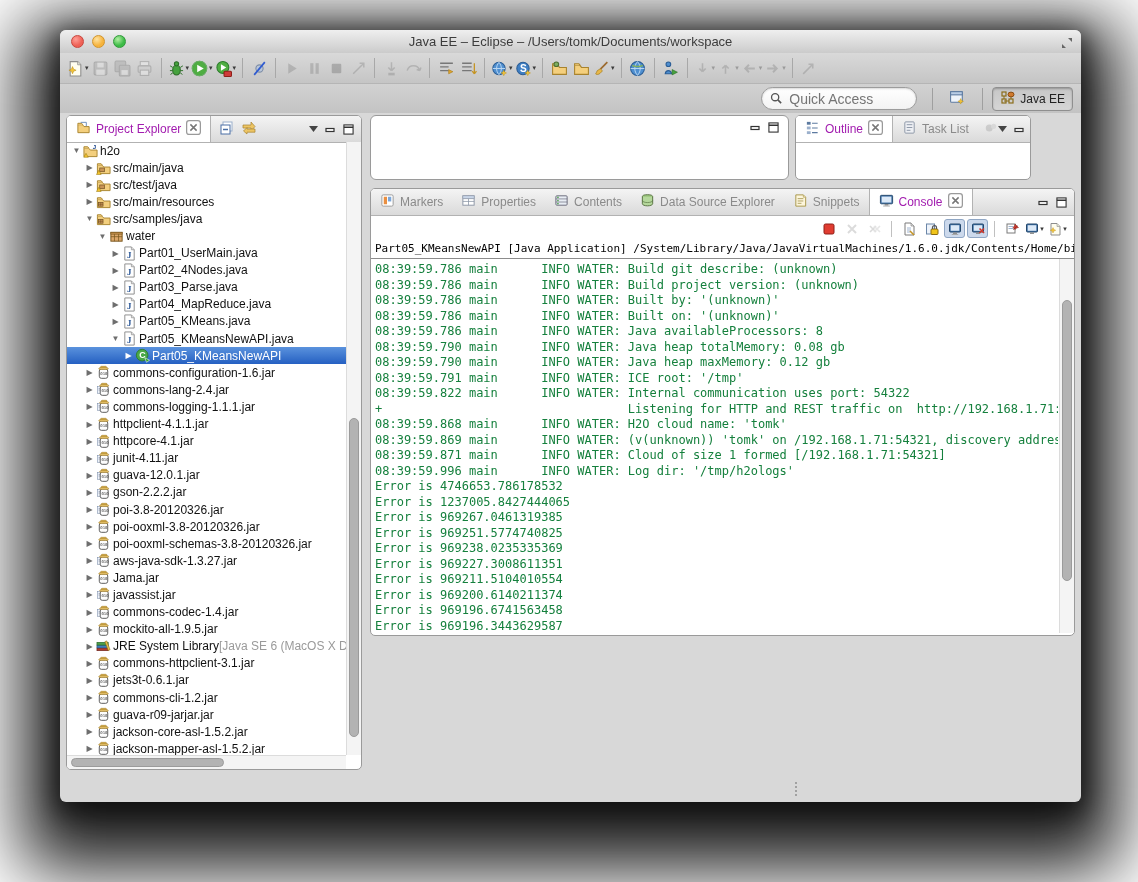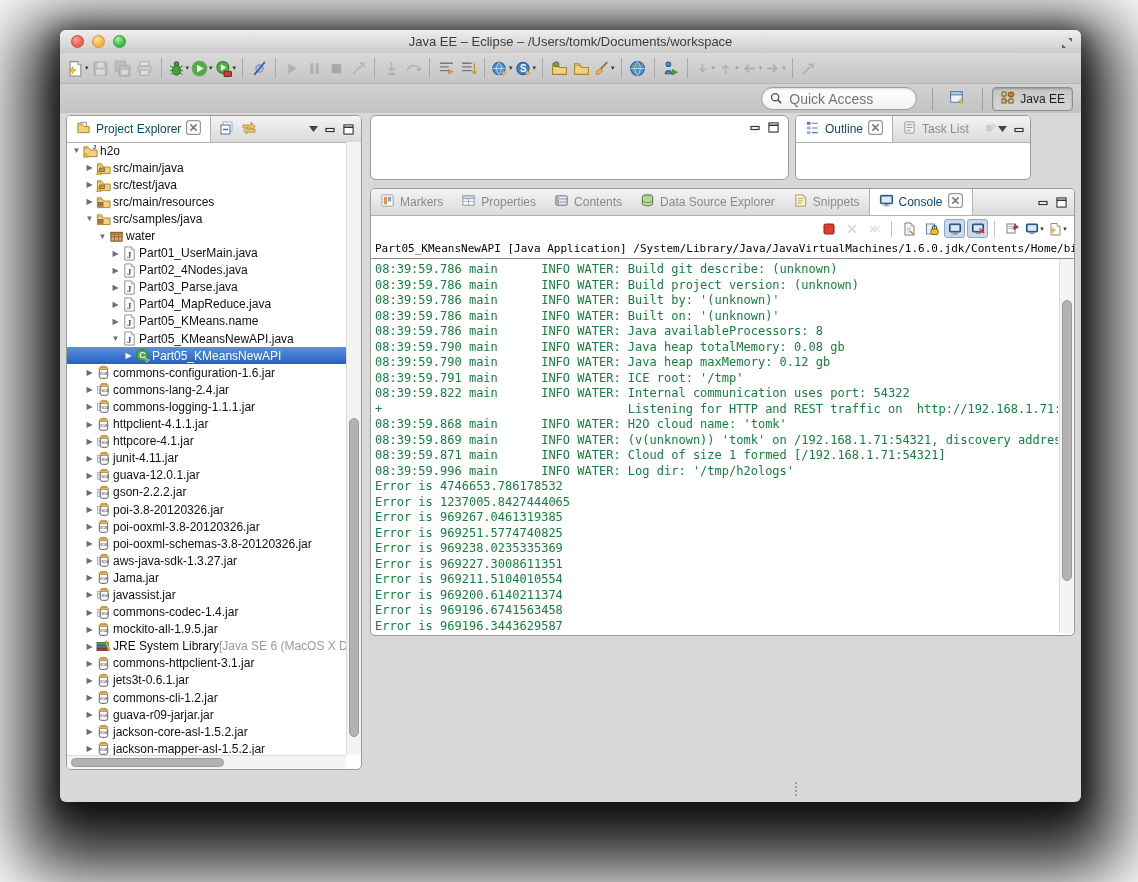--- a/index.html
+++ b/index.html
@@ -30,21 +30,21 @@
     border:1px solid #9c9c9c;border-radius:12px;height:21px;width:138px;padding:0 8px;gap:5px;box-shadow:inset 0 1px 2px rgba(0,0,0,.15);}
   .qa input{border:none;outline:none;background:transparent;font-size:14px;width:100%;color:#444;font-family:"Liberation Sans",sans-serif;}
   .persp{display:flex;align-items:center;margin-left:12px;gap:6px;}
   .vline{width:1px;height:22px;background:#9f9f9f;margin:0 3px;}
   .pbtn{display:flex;align-items:center;gap:4px;height:22px;padding:0 7px;border-radius:4px;font-size:12px;color:#222;}
   .pbtn.active{background:linear-gradient(#c6c6c6,#d6d6d6);border:1px solid #8f8f8f;box-shadow:inset 0 1px 2px rgba(0,0,0,.25);}
   
   .panel{position:absolute;background:#fff;border:1px solid #9a9a9a;border-radius:5px;overflow:hidden;box-sizing:border-box;}
   .tabs{height:26px;background:linear-gradient(#f4f4f4,#dadada);border-bottom:1px solid #b2b2b2;display:flex;align-items:center;font-size:12px;}
   .tab{display:flex;align-items:center;gap:5px;height:26px;padding:0 9px;color:#8a8a8a;white-space:nowrap;}
-  .tab.active{background:#fff;color:#0c4a6e;border-right:1px solid #b2b2b2;}
+  .tab.active{background:#fff;color:#a21caf;border-right:1px solid #b2b2b2;}
   .tab.active.edge{border-left:1px solid #b2b2b2;}
   .tab svg{width:15px;height:15px;}
   .viewctl{margin-left:auto;display:flex;align-items:center;gap:7px;padding-right:7px;}
   .viewctl svg{display:block;}
   
   .tree{position:absolute;left:0;top:26px;right:0;bottom:14px;overflow:hidden;font-size:12px;}
   .trow{height:17.1px;display:flex;align-items:center;white-space:nowrap;color:#111;}
   .trow .arr{width:13px;text-align:center;font-size:8px;color:#6e6e6e;flex:none;}
   .trow .ticon{width:17px;height:16px;flex:none;display:flex;align-items:center;}
   .trow .ticon svg{width:15px;height:15px;}
@@ -480,21 +480,21 @@
         </div>
         <div class="trow" style="padding-left: 42px;">
           <span class="arr">▶</span>
           <span class="ticon">
             <svg viewBox="0 0 16 16">
               <path d="M3 1h7l3 3v11H3z" fill="#fff" stroke="#8b8b8b"></path>
               <path d="M10 1v3h3" fill="#dcdcdc" stroke="#8b8b8b" stroke-width=".7"></path>
               <text x="5.3" y="12.3" font-size="9.5" font-weight="bold" fill="#2b5797" font-family="serif">J</text>
             </svg>
           </span>
-          <span class="tlabel">Part05_KMeans.name</span>
+          <span class="tlabel">Part05_KMeans.java</span>
         </div>
         <div class="trow" style="padding-left: 42px;">
           <span class="arr">▼</span>
           <span class="ticon">
             <svg viewBox="0 0 16 16">
               <path d="M3 1h7l3 3v11H3z" fill="#fff" stroke="#8b8b8b"></path>
               <path d="M10 1v3h3" fill="#dcdcdc" stroke="#8b8b8b" stroke-width=".7"></path>
               <text x="5.3" y="12.3" font-size="9.5" font-weight="bold" fill="#2b5797" font-family="serif">J</text>
             </svg>
           </span>

